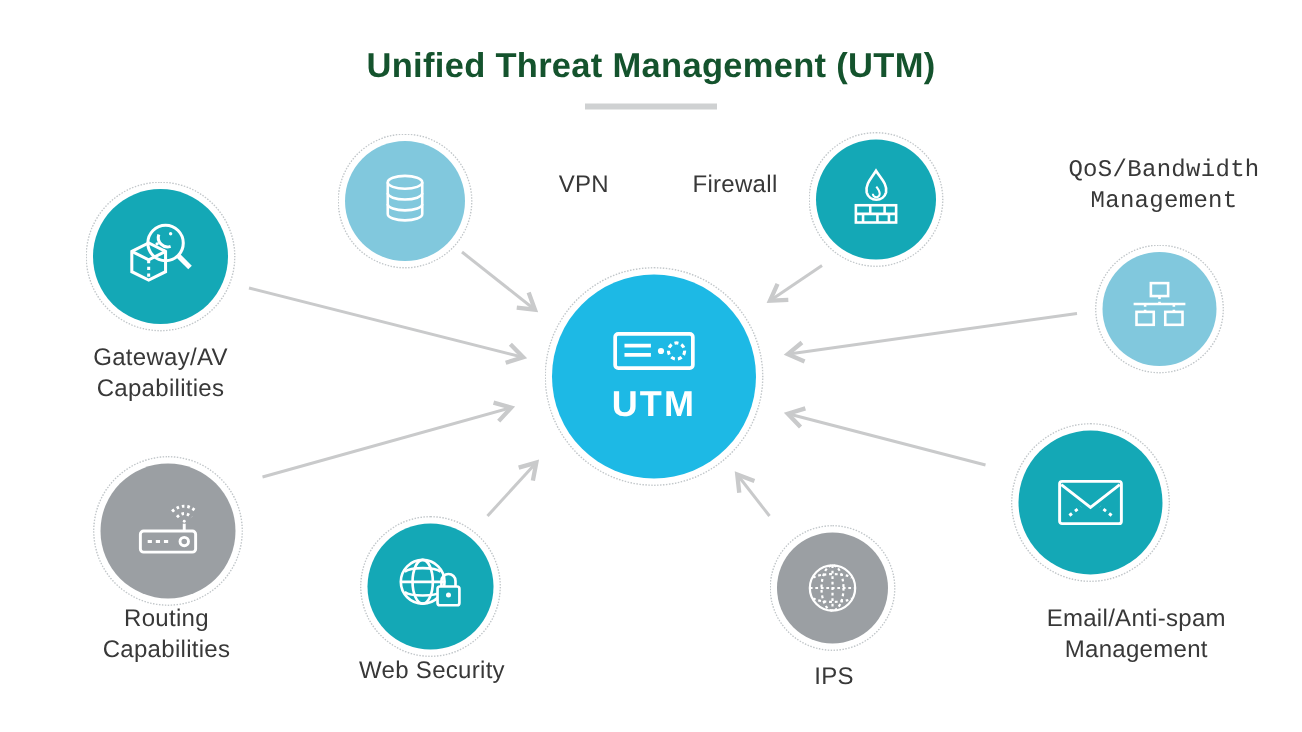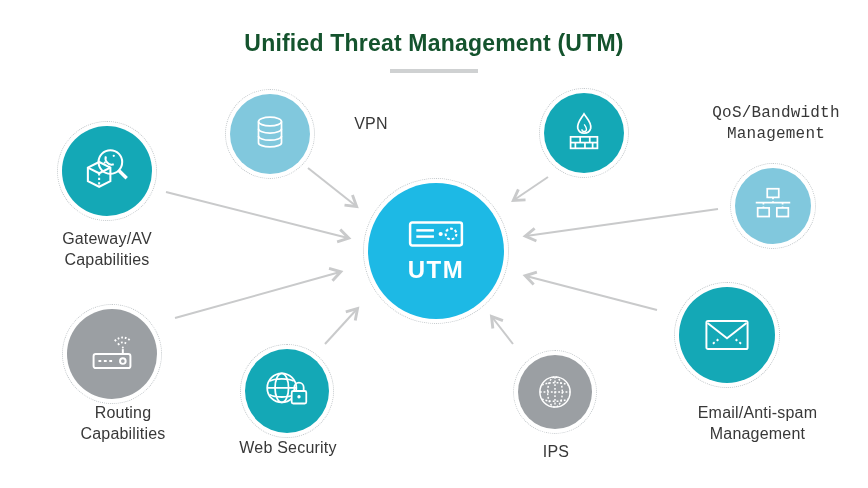--- a/index.html
+++ b/index.html
@@ -32,27 +32,27 @@
   .n-qos     {left:730px;top:163px;} .n-qos     .disc{width:76px; height:76px;}
   .n-email   {left:674px;top:282px;} .n-email   .disc{width:96px; height:96px;}
   .n-ips     {left:513px;top:350px;} .n-ips     .disc{width:74px; height:74px;}
   .n-web     {left:240px;top:344px;} .n-web     .disc{width:84px; height:84px;}
   .n-routing {left:62px; top:304px;} .n-routing .disc{width:90px; height:90px;}
   .node-label{
     position:absolute;color:#383838;font-size:16px;line-height:1.32;
     text-align:center;letter-spacing:.2px;font-weight:500;
   }
   .l-gateway {left:42px; top:228px;width:130px;}
-  .l-vpn     {left:336px;top:113px;width:70px;text-align:center;}
+  .l-vpn     {left:336px;top:113px;width:70px;text-align:right;}
   .l-firewall{left:445px;top:113px;width:90px;}
   .l-qos     {left:696px;top:103px;width:160px;font-family:Liberation Mono, monospace;}
   .l-email   {left:675px;top:402px;width:165px;}
   .l-ips     {left:506px;top:441px;width:100px;}
   .l-web     {left:203px;top:437px;width:170px;}
-  .l-routing {left:68px; top:402px;width:110px;}
+  .l-routing {left:56px; top:402px;width:110px;}
   .utm-text{color:#fff;font-size:24px;font-weight:700;letter-spacing:1.5px;}
 </style>
 </head>
 <body>
 
 <div class="canvas">
 
   <h1 class="title">Unified Threat Management (UTM)</h1>
   <div class="title-underline"></div>
 
@@ -192,19 +192,20 @@
         <line x1="34" y1="24" x2="34" y2="19.5"></line>
         <circle cx="34" cy="18" r="0.9" fill="#fff" stroke="none"></circle>
         <path d="M29.5,15.5 Q34,11 38.5,15.5" stroke-dasharray="1.6 1.8"></path>
         <path d="M26.5,12 Q34,5.5 41.5,12" stroke-dasharray="1.6 1.8"></path>
       </svg>
     </div>
   </div>
 
   <div class="node-label l-gateway">Gateway/AV Capabilities</div>
   <div class="node-label l-vpn">VPN</div>
+  <div class="node-label l-firewall">Firewall</div>
   <div class="node-label l-qos">QoS/Bandwidth Management</div>
   <div class="node-label l-email">Email/Anti-spam Management</div>
   <div class="node-label l-web">Web Security</div>
   <div class="node-label l-ips">IPS</div>
   <div class="node-label l-routing">Routing Capabilities</div>
 
 </div>
 
 </body></html>

